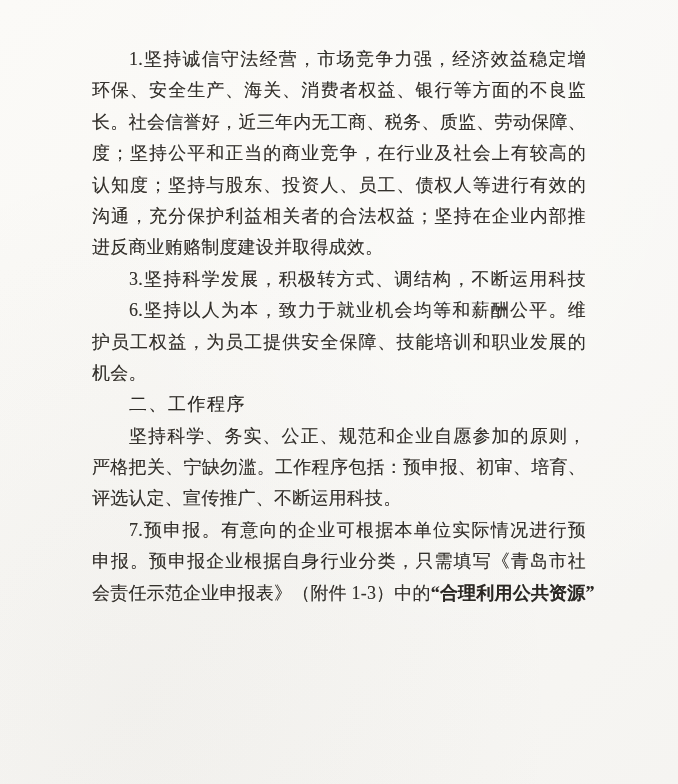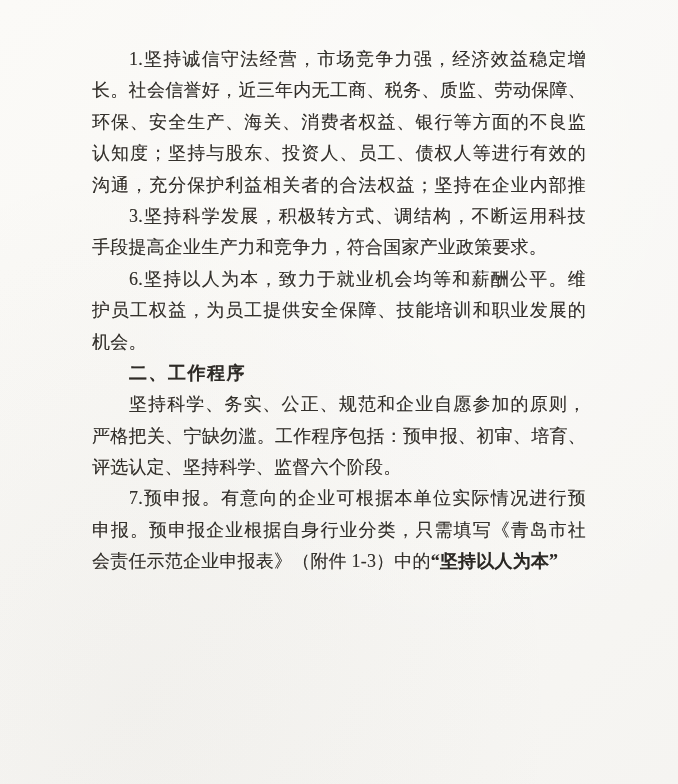--- a/index.html
+++ b/index.html
@@ -47,48 +47,49 @@
     white-space: nowrap;
     overflow: visible;
   }
   .line.last {
     text-align-last: left;
   }
   .line.indent {
     padding-left: 37px;
   }
   .line.heading {
-    font-weight: bold;
+    font-weight: normal;
     letter-spacing: 1.5px;
     color: #2e2b27;
   }
   .bold-run {
     font-weight: bold;
     color: #2b2824;
   }
 </style>
 </head>
 <body>
 
 <div class="page">
   <div class="scan-texture"></div>
   <div class="text-block">
     <div class="line indent">1.坚持诚信守法经营，市场竞争力强，经济效益稳定增</div>
+    <div class="line">环保、安全生产、海关、消费者权益、银行等方面的不良监</div>
     <div class="line">长。社会信誉好，近三年内无工商、税务、质监、劳动保障、</div>
-    <div class="line">环保、安全生产、海关、消费者权益、银行等方面的不良监</div>
+    <div class="line">度；坚持公平和正当的商业竞争，在行业及社会上有较高的</div>
     <div class="line">认知度；坚持与股东、投资人、员工、债权人等进行有效的</div>
     <div class="line">沟通，充分保护利益相关者的合法权益；坚持在企业内部推</div>
+    <div class="line last">进反商业贿赂制度建设并取得成效。</div>
     <div class="line indent">3.坚持科学发展，积极转方式、调结构，不断运用科技</div>
-    <div class="line last">手段提高企业生产力和竞争力，符合国家产业政策要求。</div>
     <div class="line indent">6.坚持以人为本，致力于就业机会均等和薪酬公平。维</div>
     <div class="line">护员工权益，为员工提供安全保障、技能培训和职业发展的</div>
     <div class="line last">机会。</div>
     <div class="line indent last heading">二、工作程序</div>
     <div class="line indent">坚持科学、务实、公正、规范和企业自愿参加的原则，</div>
     <div class="line">严格把关、宁缺勿滥。工作程序包括：预申报、初审、培育、</div>
-    <div class="line last">评选认定、坚持科学、监督六个阶段。</div>
+    <div class="line last">评选认定、宣传推广、不断运用科技。</div>
     <div class="line indent">7.预申报。有意向的企业可根据本单位实际情况进行预</div>
     <div class="line">申报。预申报企业根据自身行业分类，只需填写《青岛市社</div>
     <div class="line last">
-      <span>会责任示范企业申报表》（附件 1-3）中的</span><span class="bold-run">“坚持以人为本”</span>
+      <span>会责任示范企业申报表》（附件 1-3）中的</span><span class="bold-run">“合理利用公共资源”</span>
     </div>
   </div>
 </div>
 
 </body></html>

